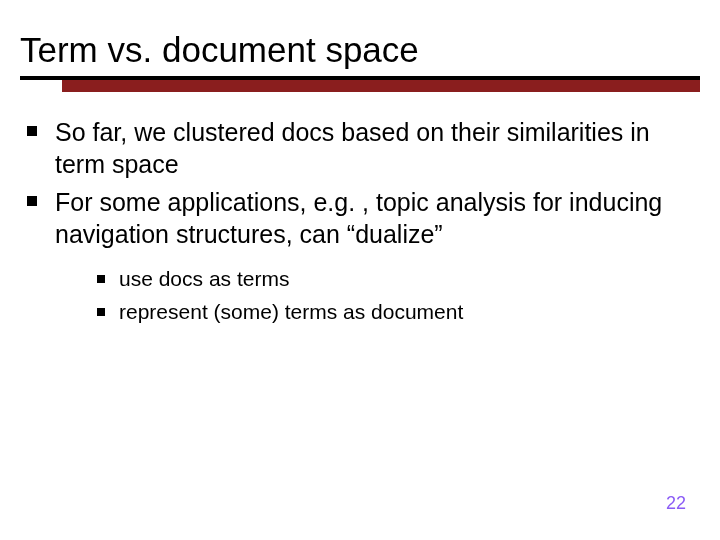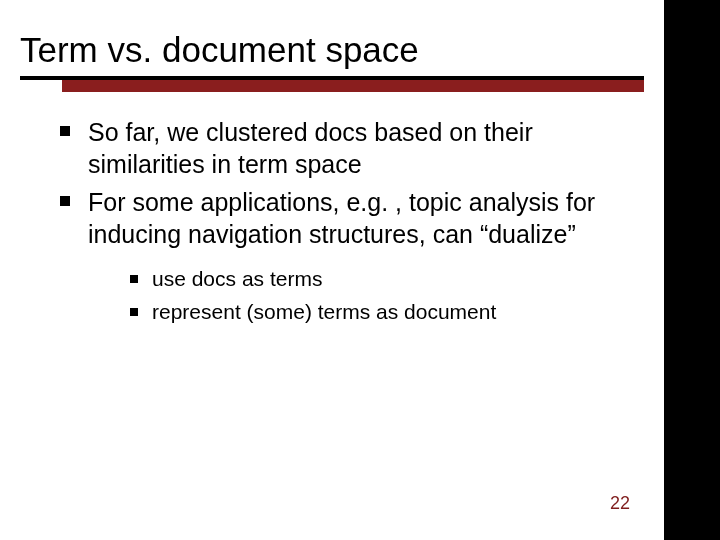--- a/index.html
+++ b/index.html
@@ -1,18 +1,18 @@
 <!DOCTYPE html>
 <html><head>
 <meta charset="utf-8">
 <style>
   * { margin: 0; padding: 0; box-sizing: border-box; }
   html, body { width: 720px; height: 540px; background: #000; }
   .slide {
-    width: 664px;
+    width: 720px;
     height: 540px;
     background: #fff;
     position: relative;
     font-family: Arial, Helvetica, sans-serif;
     color: #000;
   }
   .title-wrap {
     padding: 30px 20px 0 20px;
   }
   .title {
@@ -26,21 +26,21 @@
   .rule .bar-dark {
     height: 4px;
     background: #000;
   }
   .rule .bar-red {
     height: 12px;
     background: #8a1e1e;
     margin-left: 42px;
   }
   .body {
-    padding: 24px 40px 0 60px;
+    padding: 24px 40px 0 27px;
   }
   .l1 {
     display: flex;
     align-items: flex-start;
     margin-bottom: 6px;
   }
   .l1 .bullet {
     width: 10px; height: 10px; background: #000; flex: 0 0 10px;
     margin-top: 10px; margin-right: 18px;
   }
@@ -63,21 +63,21 @@
   .l2 .txt {
     font-size: 21px;
     line-height: 1.28;
   }
   .italic { font-style: italic; }
   .pagenum {
     position: absolute;
     right: 34px;
     bottom: 26px;
     font-size: 18px;
-    color: #7f1d1d;
+    color: #8b5cf6;
   }
 </style>
 </head>
 <body>
 
 <div class="slide">
 
   <div class="title-wrap">
     <h1 class="title">Term vs. document space</h1>
   </div>

